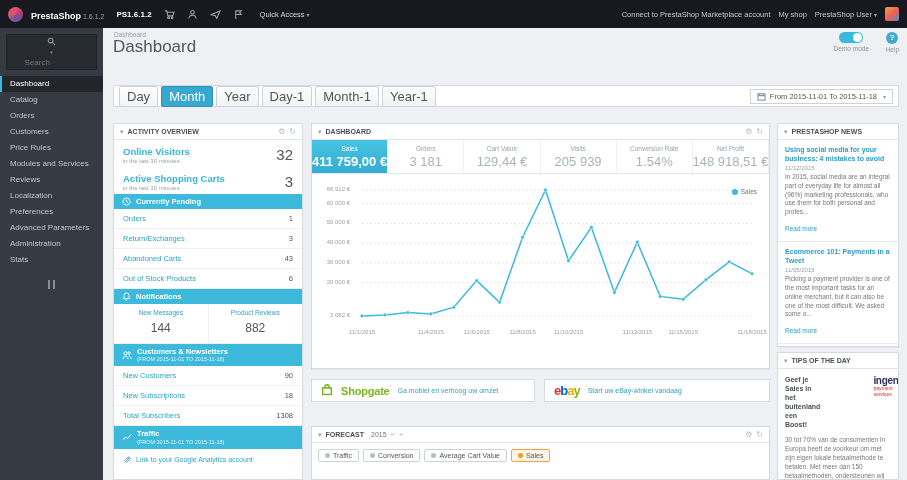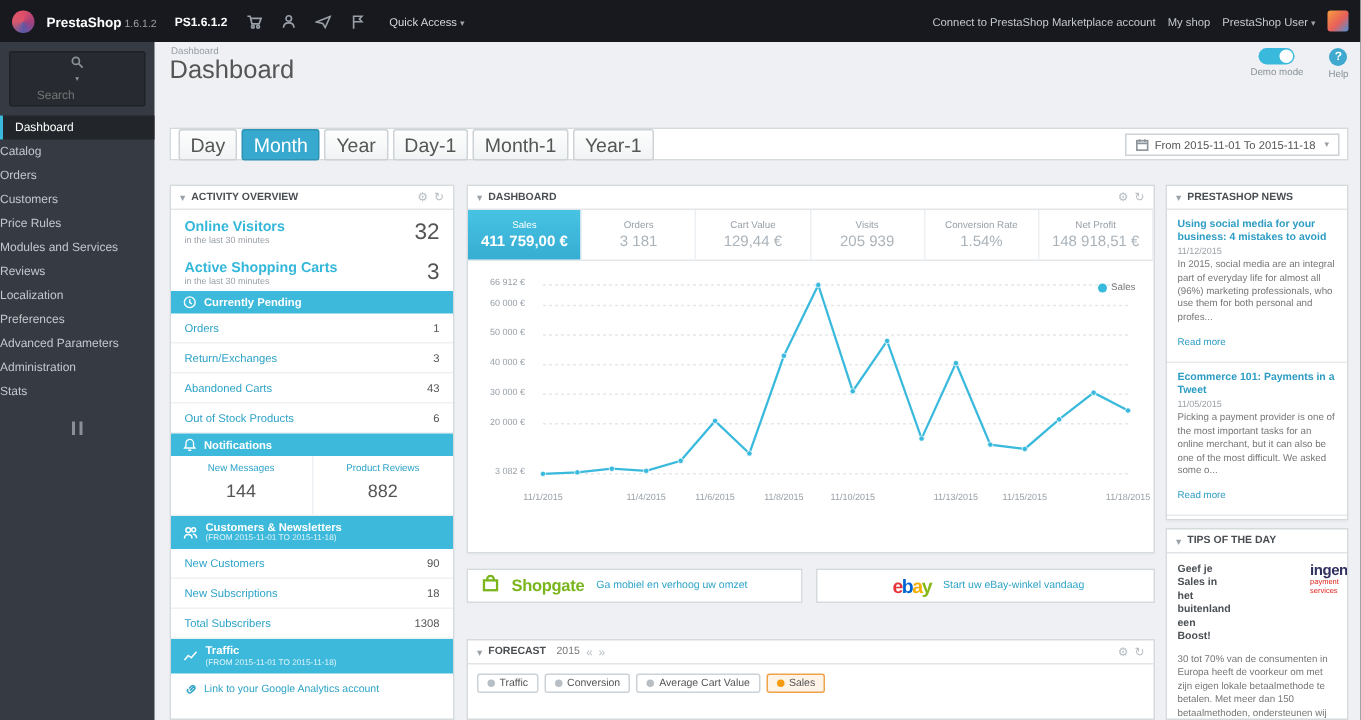--- a/index.html
+++ b/index.html
@@ -23,21 +23,21 @@
             background: linear-gradient(135deg, #f59d3d 0%, #e8605a 55%, #4a90d9 100%); }
 
   
   .sidebar { position: absolute; left: 0; top: 28px; width: 103px; height: 452px; background: #363a42; }
   .search { display: flex; align-items: center; gap: 3px; margin: 6px 6px; padding: 2px 4px;
             background: #272b31; border: 1px solid #1e2126; border-radius: 2px; flex-direction: column; }
   .search svg { stroke: #8a9097; fill: none; stroke-width: 1.3; flex: 0 0 auto; }
   .search .scaret { font-size: 5px; color: #8a9097; }
   .search input { background: transparent; border: 0; outline: none; color: #cfd4d9; font-size: 8px;
                   width: 54px; font-family: inherit; }
-  .nav-item { height: 16px; line-height: 16px; font-size: 8px; color: #c3c8cd;
+  .nav-item { height: 16px; line-height: 16px; padding-left: 10px; font-size: 8px; color: #c3c8cd;
               cursor: default; white-space: nowrap; overflow: hidden; }
   .nav-item.active { background: #22252a; color: #fff; border-left: 2px solid #39b9dc; padding-left: 8px; }
   .collapse { margin: 12px auto 0; width: 12px; display: flex; gap: 3px; justify-content: center; }
   .collapse i { width: 2px; height: 9px; background: #8a9097; }
 
   
   .main { position: absolute; left: 103px; top: 28px; width: 804px; height: 452px; overflow: hidden; }
   .bc { position: absolute; left: 11px; top: 3px; font-size: 6.5px; color: #98a0a7; }
   .pt { position: absolute; left: 10px; top: 9px; font-size: 17px; font-weight: normal; color: #555; }
   .demo { position: absolute; right: 38px; top: 4px; text-align: center; }
@@ -91,21 +91,21 @@
   .galink { display: flex; align-items: center; gap: 4px; padding: 6px 9px; font-size: 7px;
             color: #2da3c7; text-decoration: none; }
   .galink svg { stroke: #2da3c7; fill: none; stroke-width: 1.1; flex: 0 0 auto; }
 
   
   .p-dash { left: 208px; top: 95px; width: 459px; height: 246px; }
   .kpis { display: flex; height: 34px; border-bottom: 1px solid #e4e8ea; }
   .kpi { flex: 1; border-right: 1px solid #edf0f2; display: flex; flex-direction: column;
          align-items: center; justify-content: center; gap: 2px; cursor: default; overflow: hidden; }
   .kpi .kl { font-size: 6.5px; color: #98a1a9; white-space: nowrap; }
-  .kpi .kv { font-size: 10px; color: #aab3ba; white-space: nowrap; }
+  .kpi .kv { font-size: 13px; color: #aab3ba; white-space: nowrap; }
   .kpi.active { background: linear-gradient(#47c3e3, #36add2); }
   .kpi.active .kl, .kpi.active .kv { color: #fff; }
   .kpi.active .kv { font-weight: bold; }
   .chart-wrap { position: relative; height: 196px; }
   .chart-y { position: absolute; left: 0; top: 10px; width: 42px; height: 150px; }
   .chart-y span { position: absolute; right: 4px; font-size: 6px; color: #99a1a8; white-space: nowrap; }
   .csvg { position: absolute; left: 46px; top: 10px; }
   .chart-x { position: absolute; left: 46px; top: 155px; width: 402px; height: 10px; }
   .chart-x span { position: absolute; transform: translateX(-50%); font-size: 6px; color: #99a1a8; white-space: nowrap; }
   .grid { stroke: #e3e8eb; stroke-width: 1; stroke-dasharray: 2 2; }
@@ -116,21 +116,21 @@
   .ld { width: 6px; height: 6px; border-radius: 50%; background: #39b9dc; }
 
   
   .modbox { position: absolute; top: 351px; height: 23px; background: #fff; border: 1px solid #d5dadd;
             display: flex; align-items: center; gap: 8px; padding: 0 9px; text-decoration: none; overflow: hidden; }
   .m1 { left: 208px; width: 224px; }
   .m2 { left: 441px; width: 226px; }
   .sg-ic svg { stroke: #7ab51d; fill: none; stroke-width: 1.4; }
   .sg-name { color: #7ab51d; font-size: 11px; font-weight: bold; letter-spacing: -.2px; }
   .modlink { color: #2da3c7; font-size: 7px; }
-  .ebay { font-size: 13px; font-weight: bold; letter-spacing: -1px; margin-left: 41px; }
+  .ebay { font-size: 13px; font-weight: bold; letter-spacing: -1px; }
   .ebay .e1 { color: #e53238; } .ebay .e2 { color: #0064d2; }
   .ebay .e3 { color: #f5af02; } .ebay .e4 { color: #86b817; }
 
   
   .p-forecast { left: 208px; top: 398px; width: 459px; height: 54px; }
   .togs { padding: 6px 6px; display: flex; gap: 4px; }
   .tog { display: inline-flex; align-items: center; gap: 3px; border: 1px solid #ccd2d6; background: #fff;
          padding: 2px 6px; font-size: 7px; color: #555; border-radius: 2px; font-family: inherit; }
   .tog .dot { width: 5px; height: 5px; border-radius: 50%; background: #b7bec4; }
   .tog.active { border-color: #f0a24a; background: #fdf3e7; }

